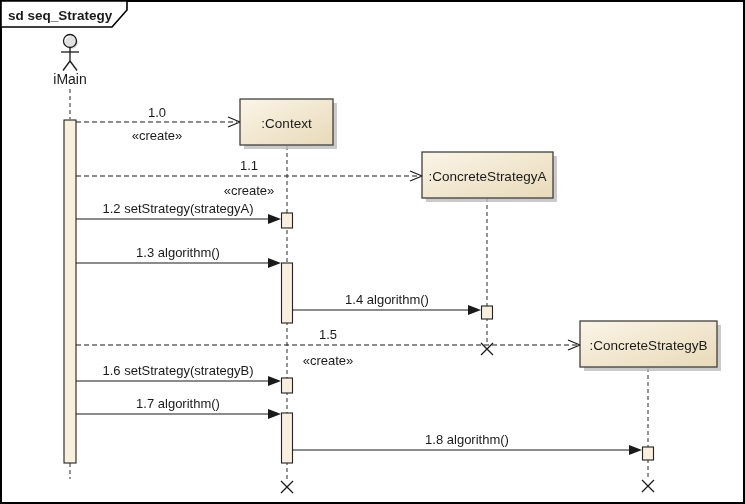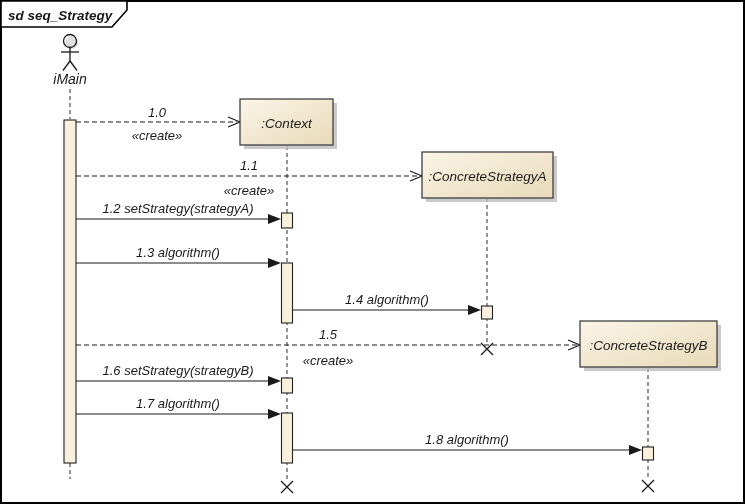--- a/index.html
+++ b/index.html
@@ -1,21 +1,20 @@
 <!DOCTYPE html>
 <html><head>
 <meta charset="utf-8">
 <style>
   html, body { margin: 0; padding: 0; background: #ffffff; }
   #stage {
     position: relative;
     width: 745px; height: 504px;
     background: #ffffff;
     font-family: "Liberation Sans", sans-serif;
-    font-style: italic;
   }
   svg { display: block; }
   text {
     font-family: "Liberation Sans", sans-serif;
     fill: #1a1a1a;
   }
   .frame-title { font-weight: bold; font-size: 13.5px; }
   .obj-label  { font-size: 13.5px; }
   .actor-label{ font-size: 14px; }
   .msg-label  { font-size: 13px; }

